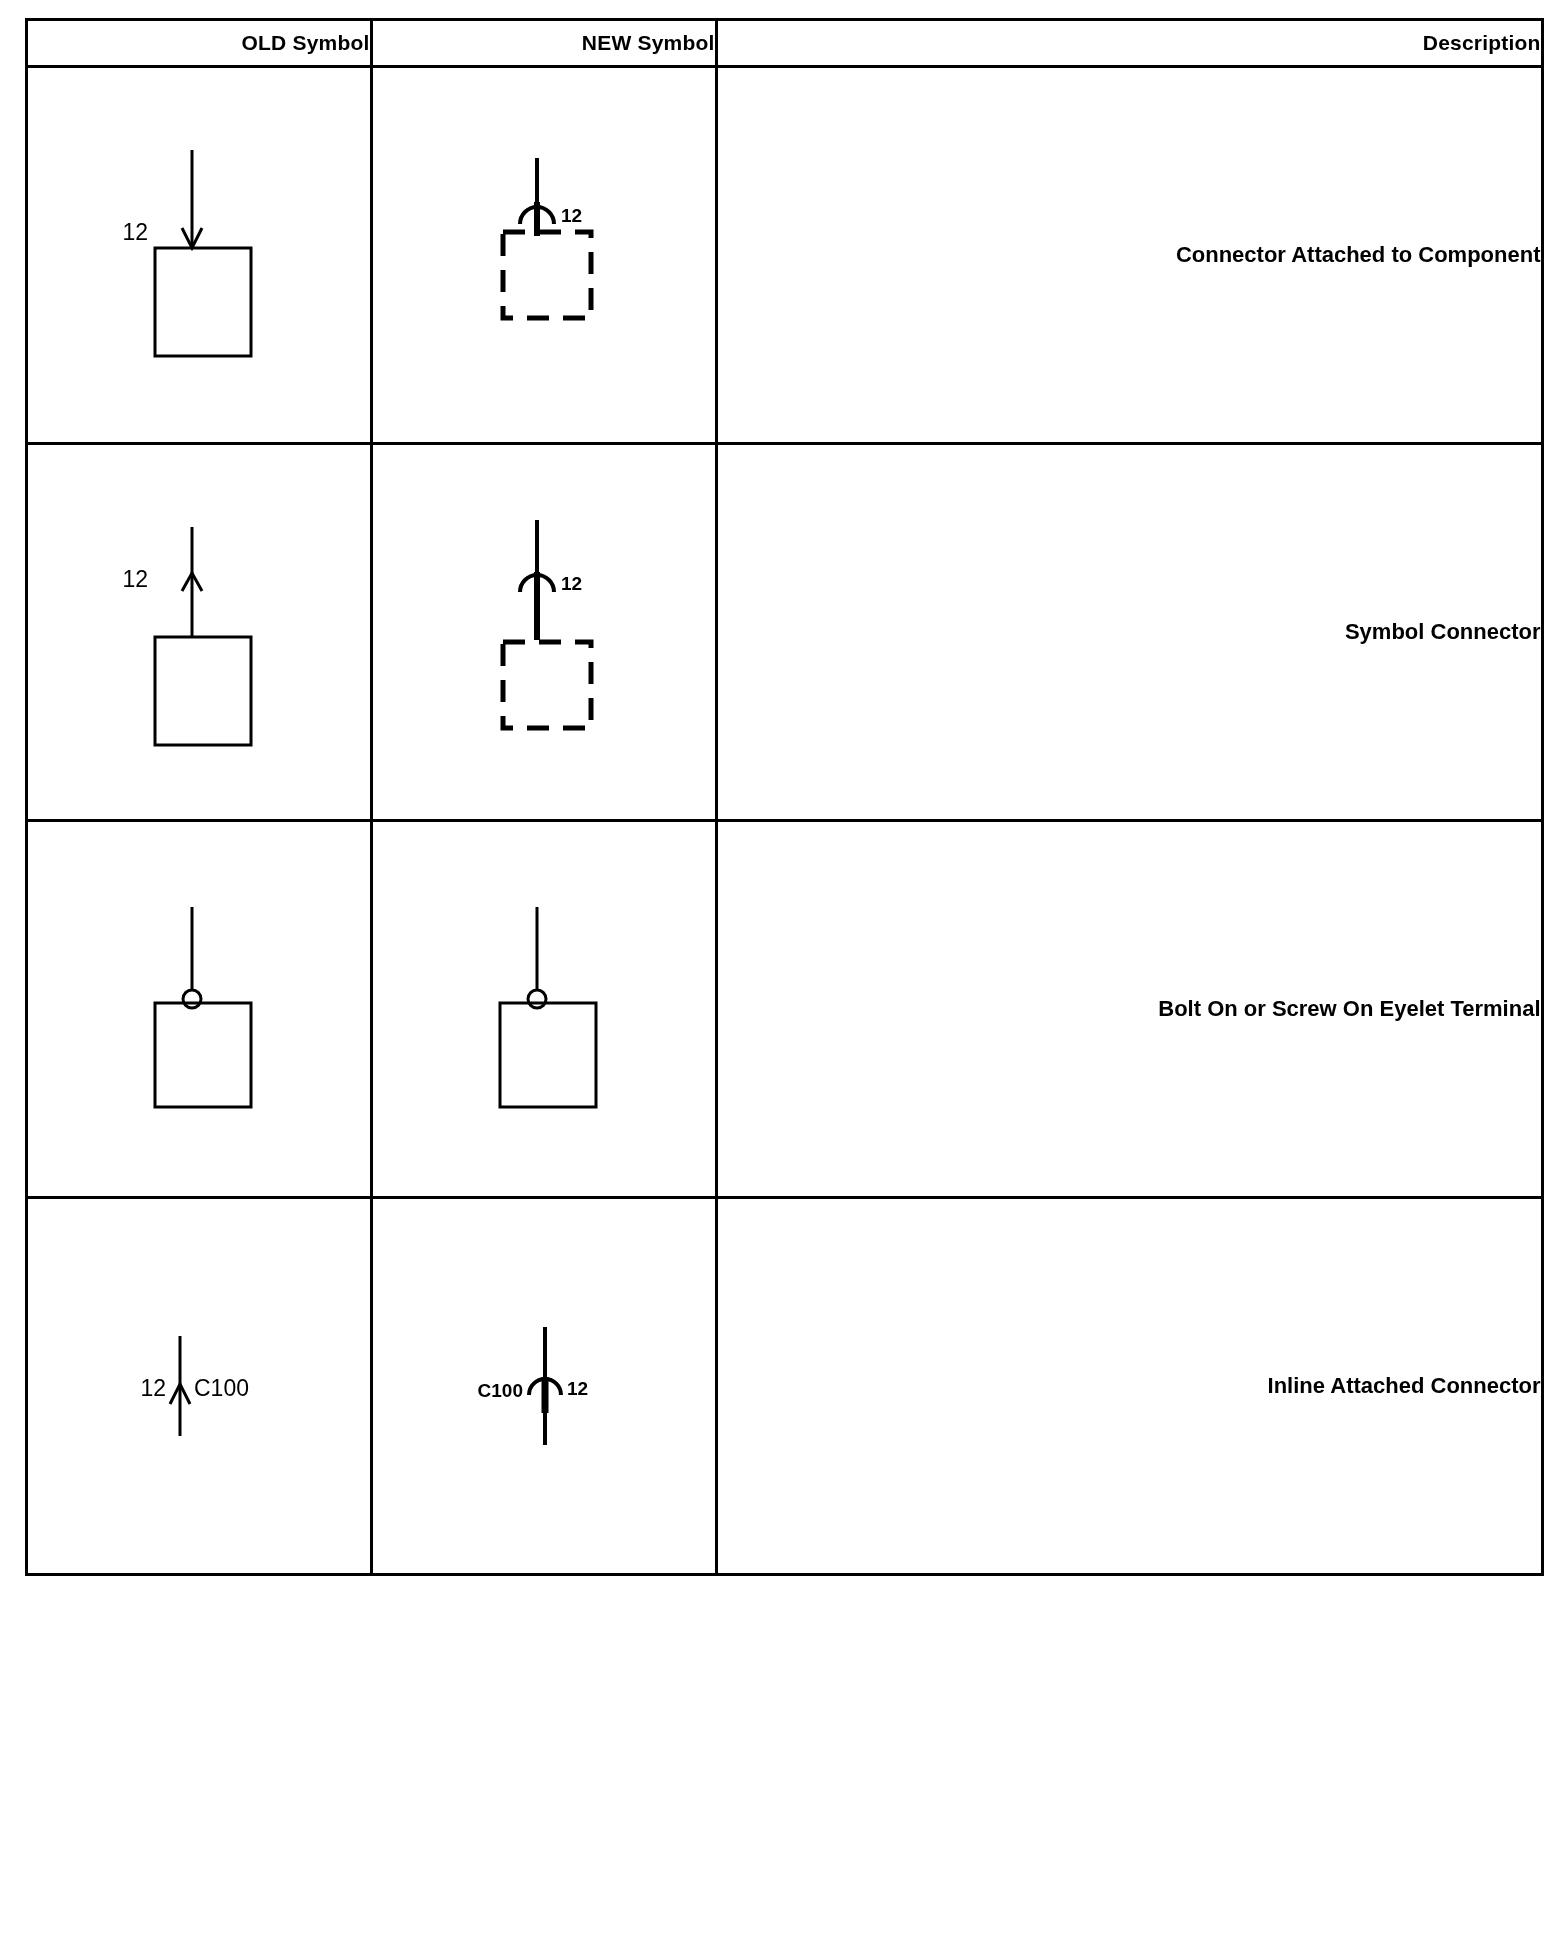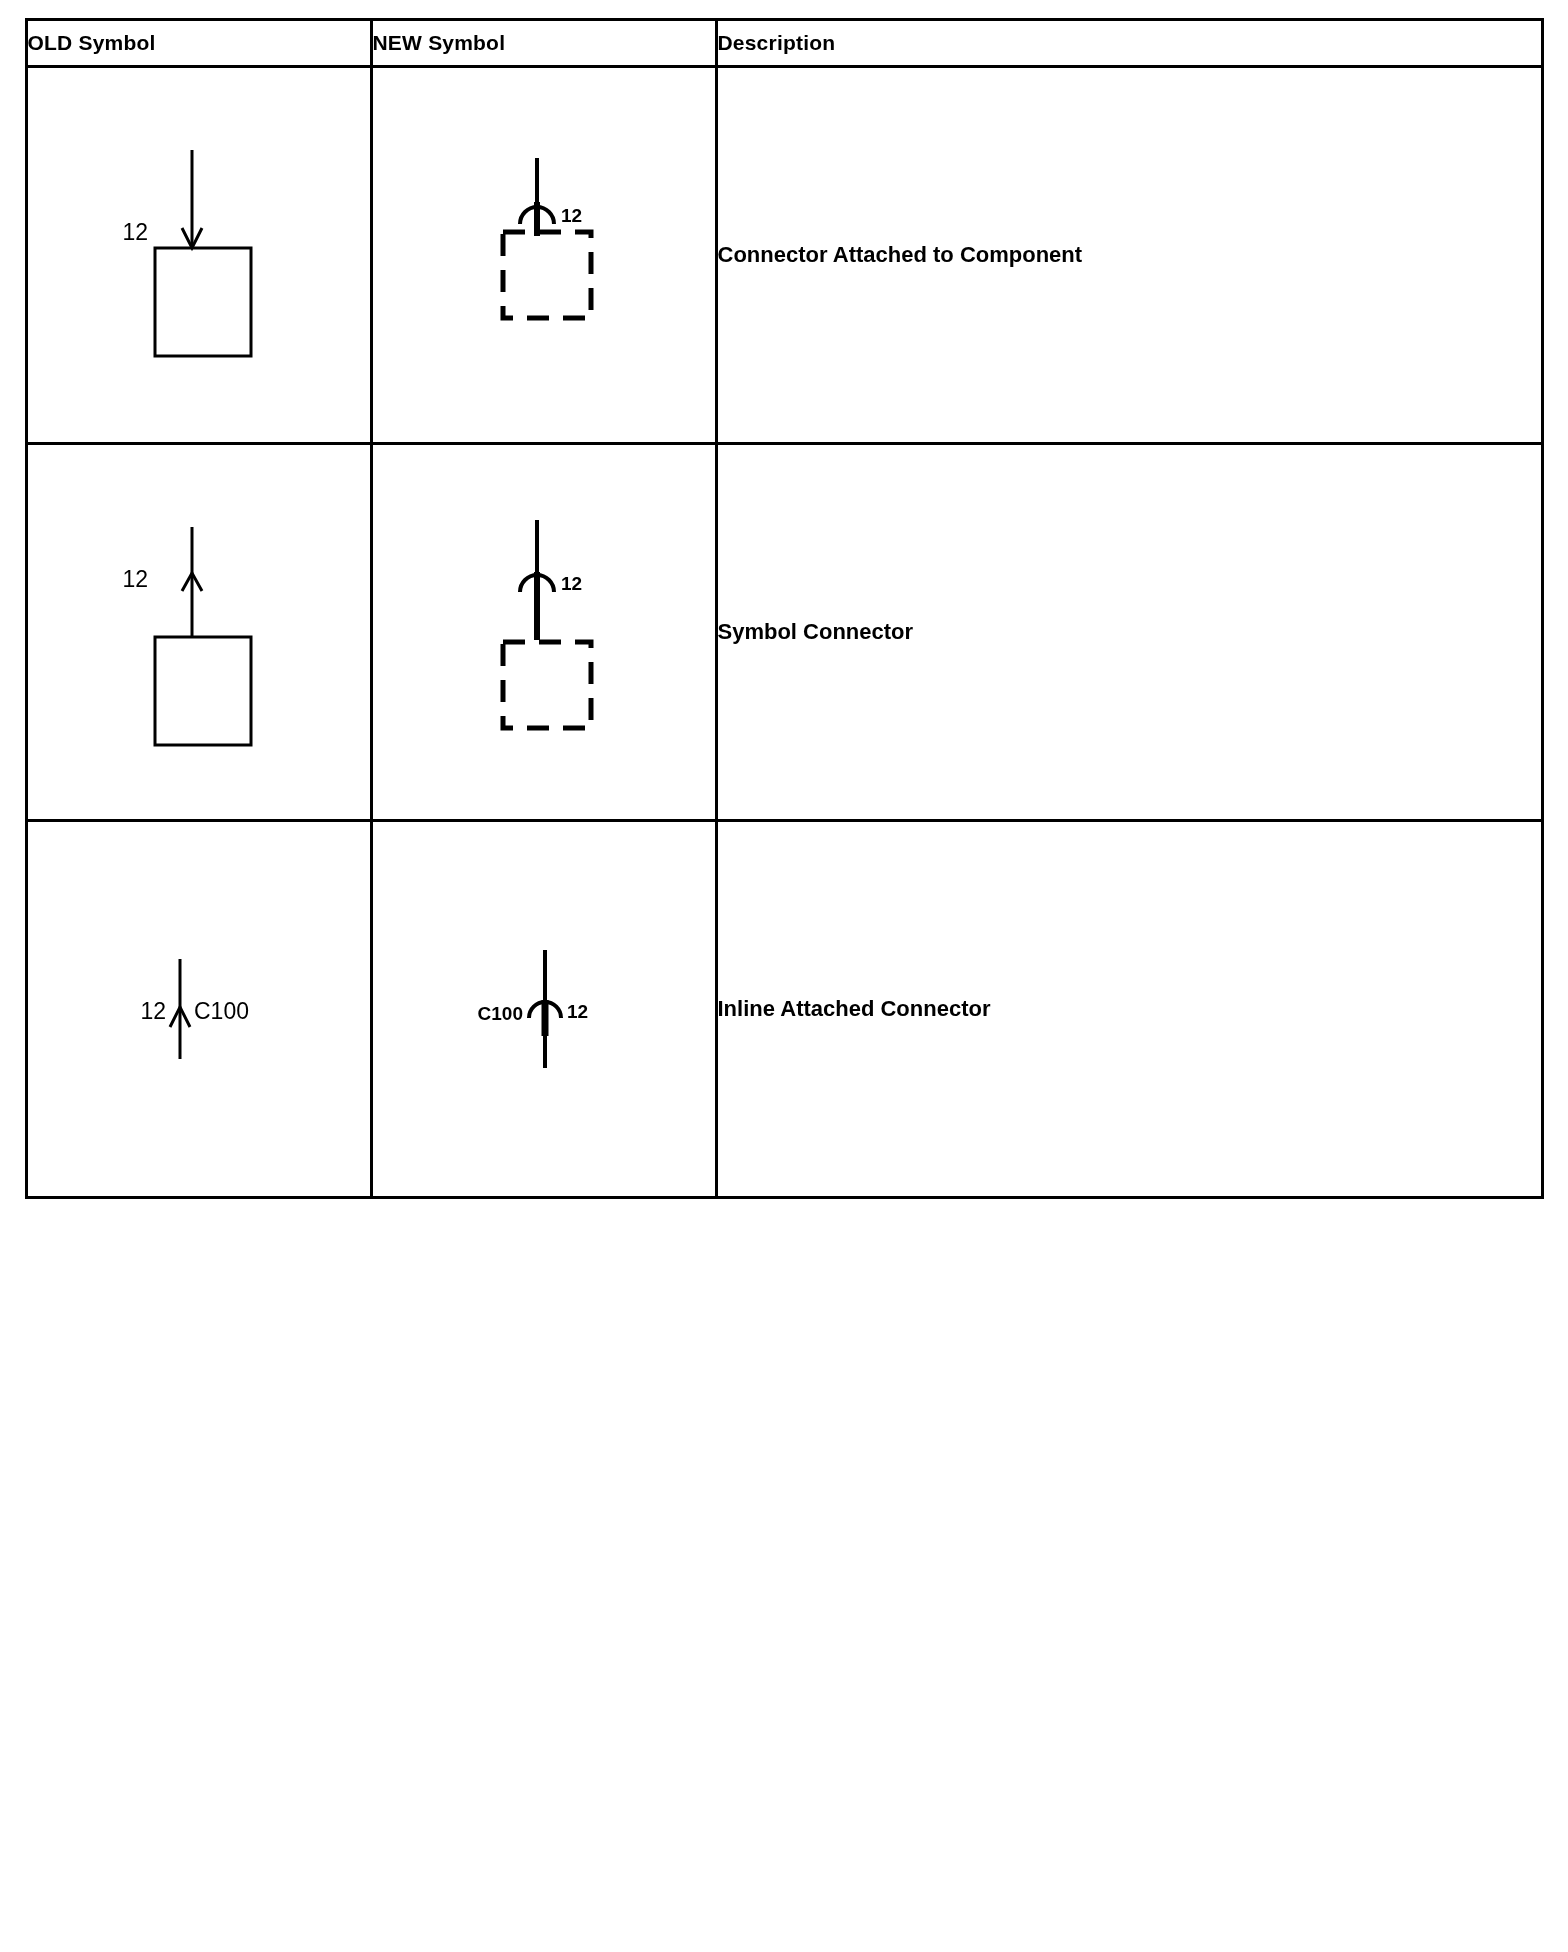--- a/index.html
+++ b/index.html
@@ -23,21 +23,21 @@
   table.symbol-table {
     border-collapse: collapse;
     width: 1516px;
     table-layout: fixed;
     margin: 0 auto;
   }
   table.symbol-table td, table.symbol-table th {
     border: 3px solid #000000;
     padding: 0;
     vertical-align: middle;
-    text-align: left;
+    text-align: right;
   }
   col.c-old { width: 345px; }
   col.c-new { width: 345px; }
   col.c-desc { width: 826px; }
 
   thead th {
     height: 44px;
     font-size: 21px;
     font-weight: bold;
     letter-spacing: 0.2px;
@@ -143,20 +143,41 @@
               <path d="M 75 80 A 17 17 0 0 1 109 80" fill="none" stroke="#000" stroke-width="4"></path>
               <line x1="92" y1="60" x2="92" y2="128" stroke="#000" stroke-width="6"></line>
               <rect x="58" y="130" width="88" height="86" fill="none" stroke="#000" stroke-width="5" stroke-dasharray="22 14"></rect>
               <text class="lbl lbl-bold" x="116" y="78" text-anchor="start">12</text>
             </svg>
           </div>
         </td>
         <td class="cell-desc">Symbol Connector</td>
       </tr>
 
+      <tr class="row-eyelet">
+        <td class="cell-sym">
+          <div class="sym-wrap">
+            <svg width="200" height="220" viewBox="0 0 200 220">
+              <line x1="92" y1="8" x2="92" y2="92" stroke="#000" stroke-width="3"></line>
+              <circle cx="92" cy="100" r="9" fill="none" stroke="#000" stroke-width="3"></circle>
+              <rect x="55" y="104" width="96" height="104" fill="none" stroke="#000" stroke-width="3"></rect>
+            </svg>
+          </div>
+        </td>
+        <td class="cell-sym">
+          <div class="sym-wrap">
+            <svg width="200" height="220" viewBox="0 0 200 220">
+              <line x1="92" y1="8" x2="92" y2="92" stroke="#000" stroke-width="3"></line>
+              <circle cx="92" cy="100" r="9" fill="none" stroke="#000" stroke-width="3"></circle>
+              <rect x="55" y="104" width="96" height="104" fill="none" stroke="#000" stroke-width="3"></rect>
+            </svg>
+          </div>
+        </td>
+        <td class="cell-desc">Bolt On or Screw On Eyelet Terminal</td>
+      </tr>
 
       <tr class="row-inline">
         <td class="cell-sym">
           <div class="sym-wrap">
             <svg width="260" height="120" viewBox="0 0 260 120">
               <line x1="110" y1="10" x2="110" y2="110" stroke="#000" stroke-width="3"></line>
               <path d="M 100 78 L 110 58 L 120 78" fill="none" stroke="#000" stroke-width="3"></path>
               <text class="lbl lbl-reg" x="96" y="70" text-anchor="end">12</text>
               <text class="lbl lbl-reg" x="124" y="70" text-anchor="start">C100</text>
             </svg>

